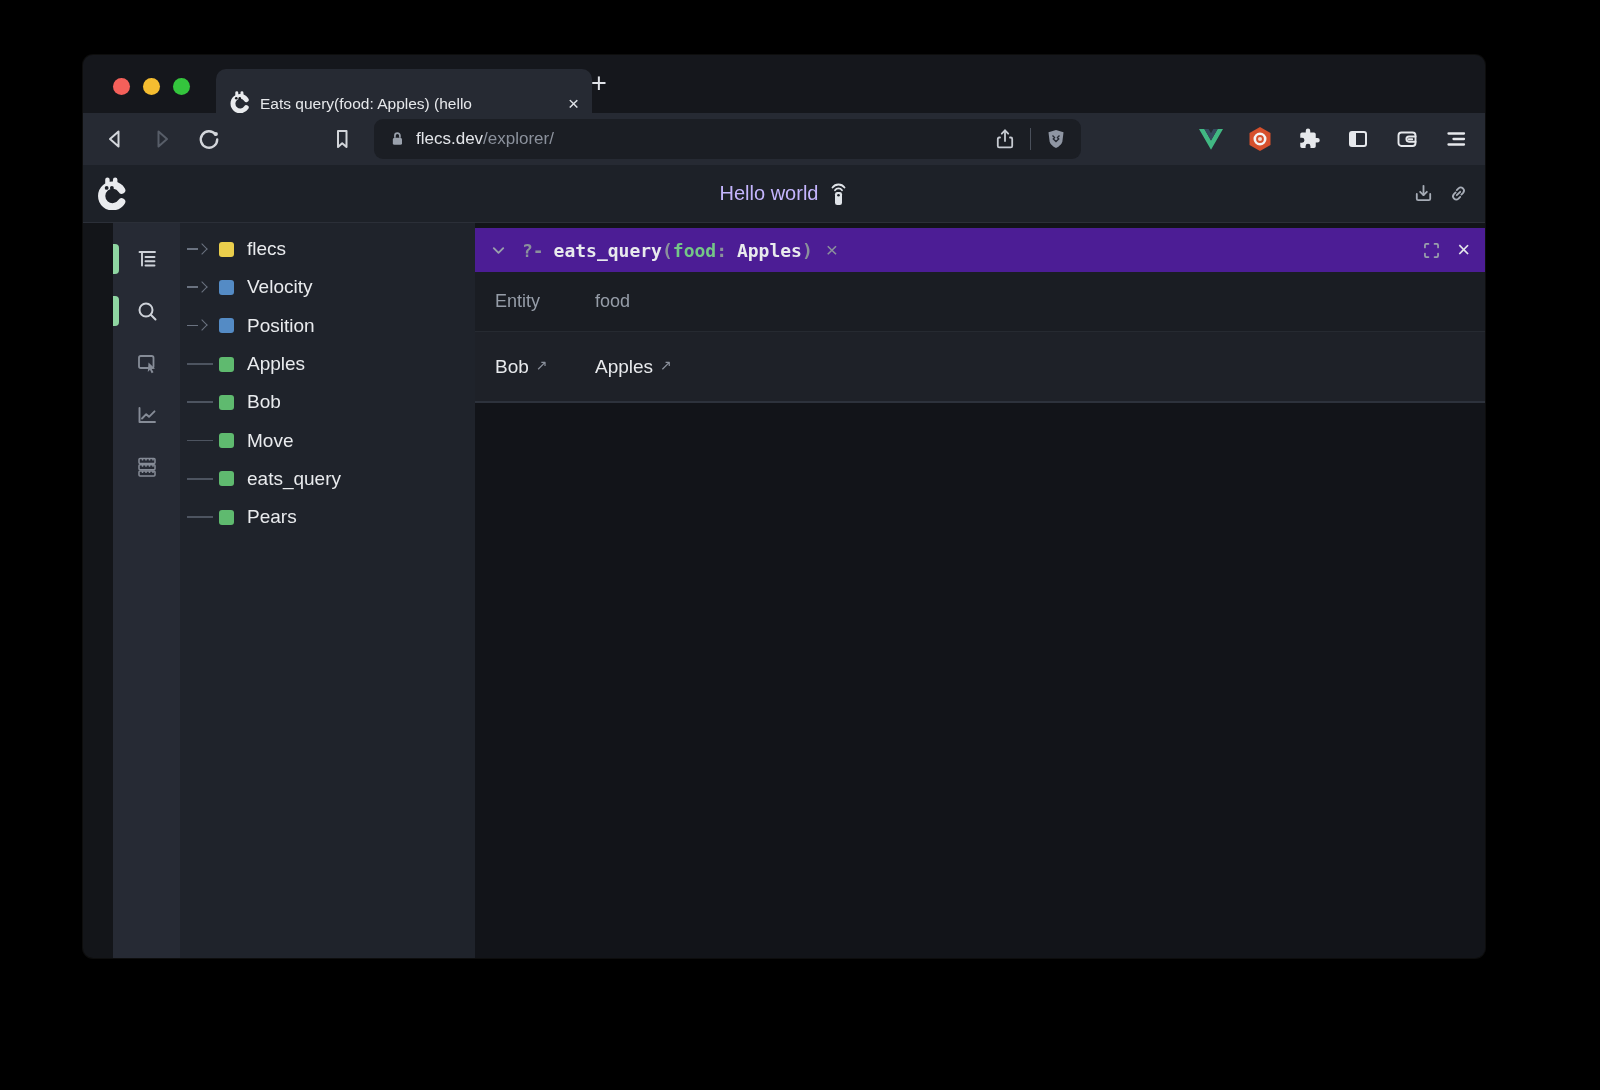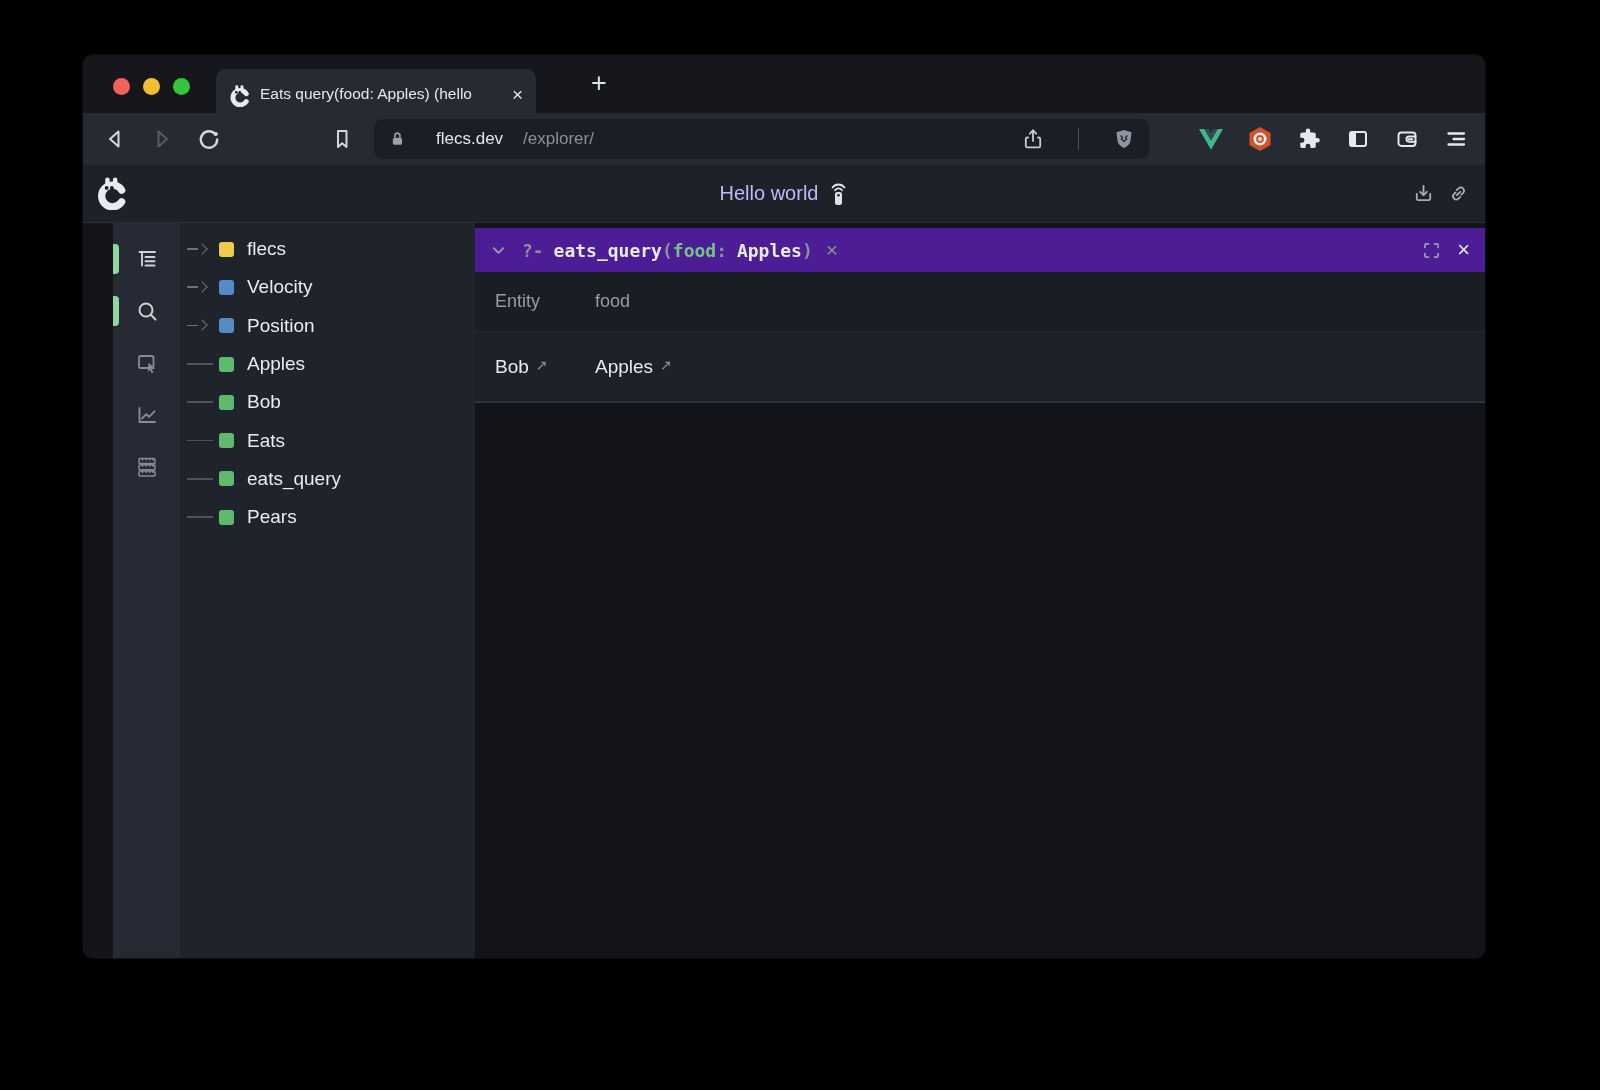--- a/index.html
+++ b/index.html
@@ -9,35 +9,35 @@
   .window { position:absolute; left:83px; top:55px; width:1402px; height:903px;
             border-radius:10px; background:#131519; overflow:hidden;
             box-shadow:0 0 0 1px rgba(255,255,255,0.05), 0 25px 70px rgba(0,0,0,0.8); }
 
   
   .tabbar { position:absolute; top:0; left:0; right:0; height:58px; background:#15171c; }
   .traffic { position:absolute; top:23px; left:30px; display:flex; gap:13px; }
   .traffic span { width:17px; height:17px; border-radius:50%; display:block; }
   .tl-red { background:#f4605a; } .tl-yellow { background:#f5bd30; } .tl-green { background:#34c53d; }
 
-  .tab { position:absolute; left:133px; top:14px; width:320px; height:44px; background:#262a33;
-         border-radius:10px 10px 0 0; display:flex; align-items:flex-start; padding:16px 13px; }
+  .tab { position:absolute; left:133px; top:14px; width:376px; height:44px; background:#262a33;
+         border-radius:10px 10px 0 0; display:flex; align-items:flex-end; padding:0 13px; }
   .tab-title { flex:1; margin-left:10px; font-size:15.5px; color:#e6e8eb; white-space:nowrap;
                overflow:hidden; position:relative; }
   .tab-title::after { content:''; position:absolute; right:0; top:0; bottom:0; width:34px;
                       background:linear-gradient(to right, rgba(38,42,51,0), #262a33); }
   .tab-close { font-size:19px; color:#dfe2e7; margin-left:6px; line-height:1; cursor:default; }
   .newtab { position:absolute; left:500px; top:13px; width:32px; height:32px; font-size:27px;
             color:#dfe2e7; text-align:center; line-height:30px; font-weight:300; }
 
   
   .toolbar { position:absolute; top:58px; left:0; right:0; height:52px; background:#262a33; }
   .nav-ic { position:absolute; top:13px; width:26px; height:26px; }
-  .urlbar { position:absolute; left:291px; top:6px; width:775px; height:40px; background:#1b1e24;
-            border-radius:9px; display:flex; align-items:center; padding:0 13px;gap:20px; }
+  .urlbar { position:absolute; left:291px; top:6px; width:707px; height:40px; background:#1b1e24;
+            border-radius:9px; display:flex; align-items:center; padding:0 13px; }
   .url-text { margin-left:9px; font-size:17px; color:#e3e5e9; }
   .url-path { color:#8b919c; }
   .url-spacer { flex:1; }
   .url-divider { width:1.5px; height:22px; background:#4a505b; margin:0 13px; }
   .ext-row { position:absolute; right:16px; top:13px; display:flex; gap:23px; align-items:center; }
   .ext-row > span { width:26px; height:26px; display:flex; align-items:center; justify-content:center; }
 
   
   .pageheader { position:absolute; top:110px; left:0; right:0; height:58px; background:#1d2128;
                 border-bottom:1px solid #2b2f38; }
@@ -318,21 +318,21 @@
 
   <div class="tree-row leaf">
     <span class="connector"></span>
     <span class="square" style="background: rgb(95, 186, 111);"></span>
     <span class="tree-label">Bob</span>
   </div>
 
   <div class="tree-row leaf">
     <span class="connector"></span>
     <span class="square" style="background: rgb(95, 186, 111);"></span>
-    <span class="tree-label">Eats</span>
+    <span class="tree-label">Move</span>
   </div>
 
   <div class="tree-row leaf">
     <span class="connector"></span>
     <span class="square" style="background: rgb(95, 186, 111);"></span>
     <span class="tree-label">eats_query</span>
   </div>
 
   <div class="tree-row leaf">
     <span class="connector"></span>

